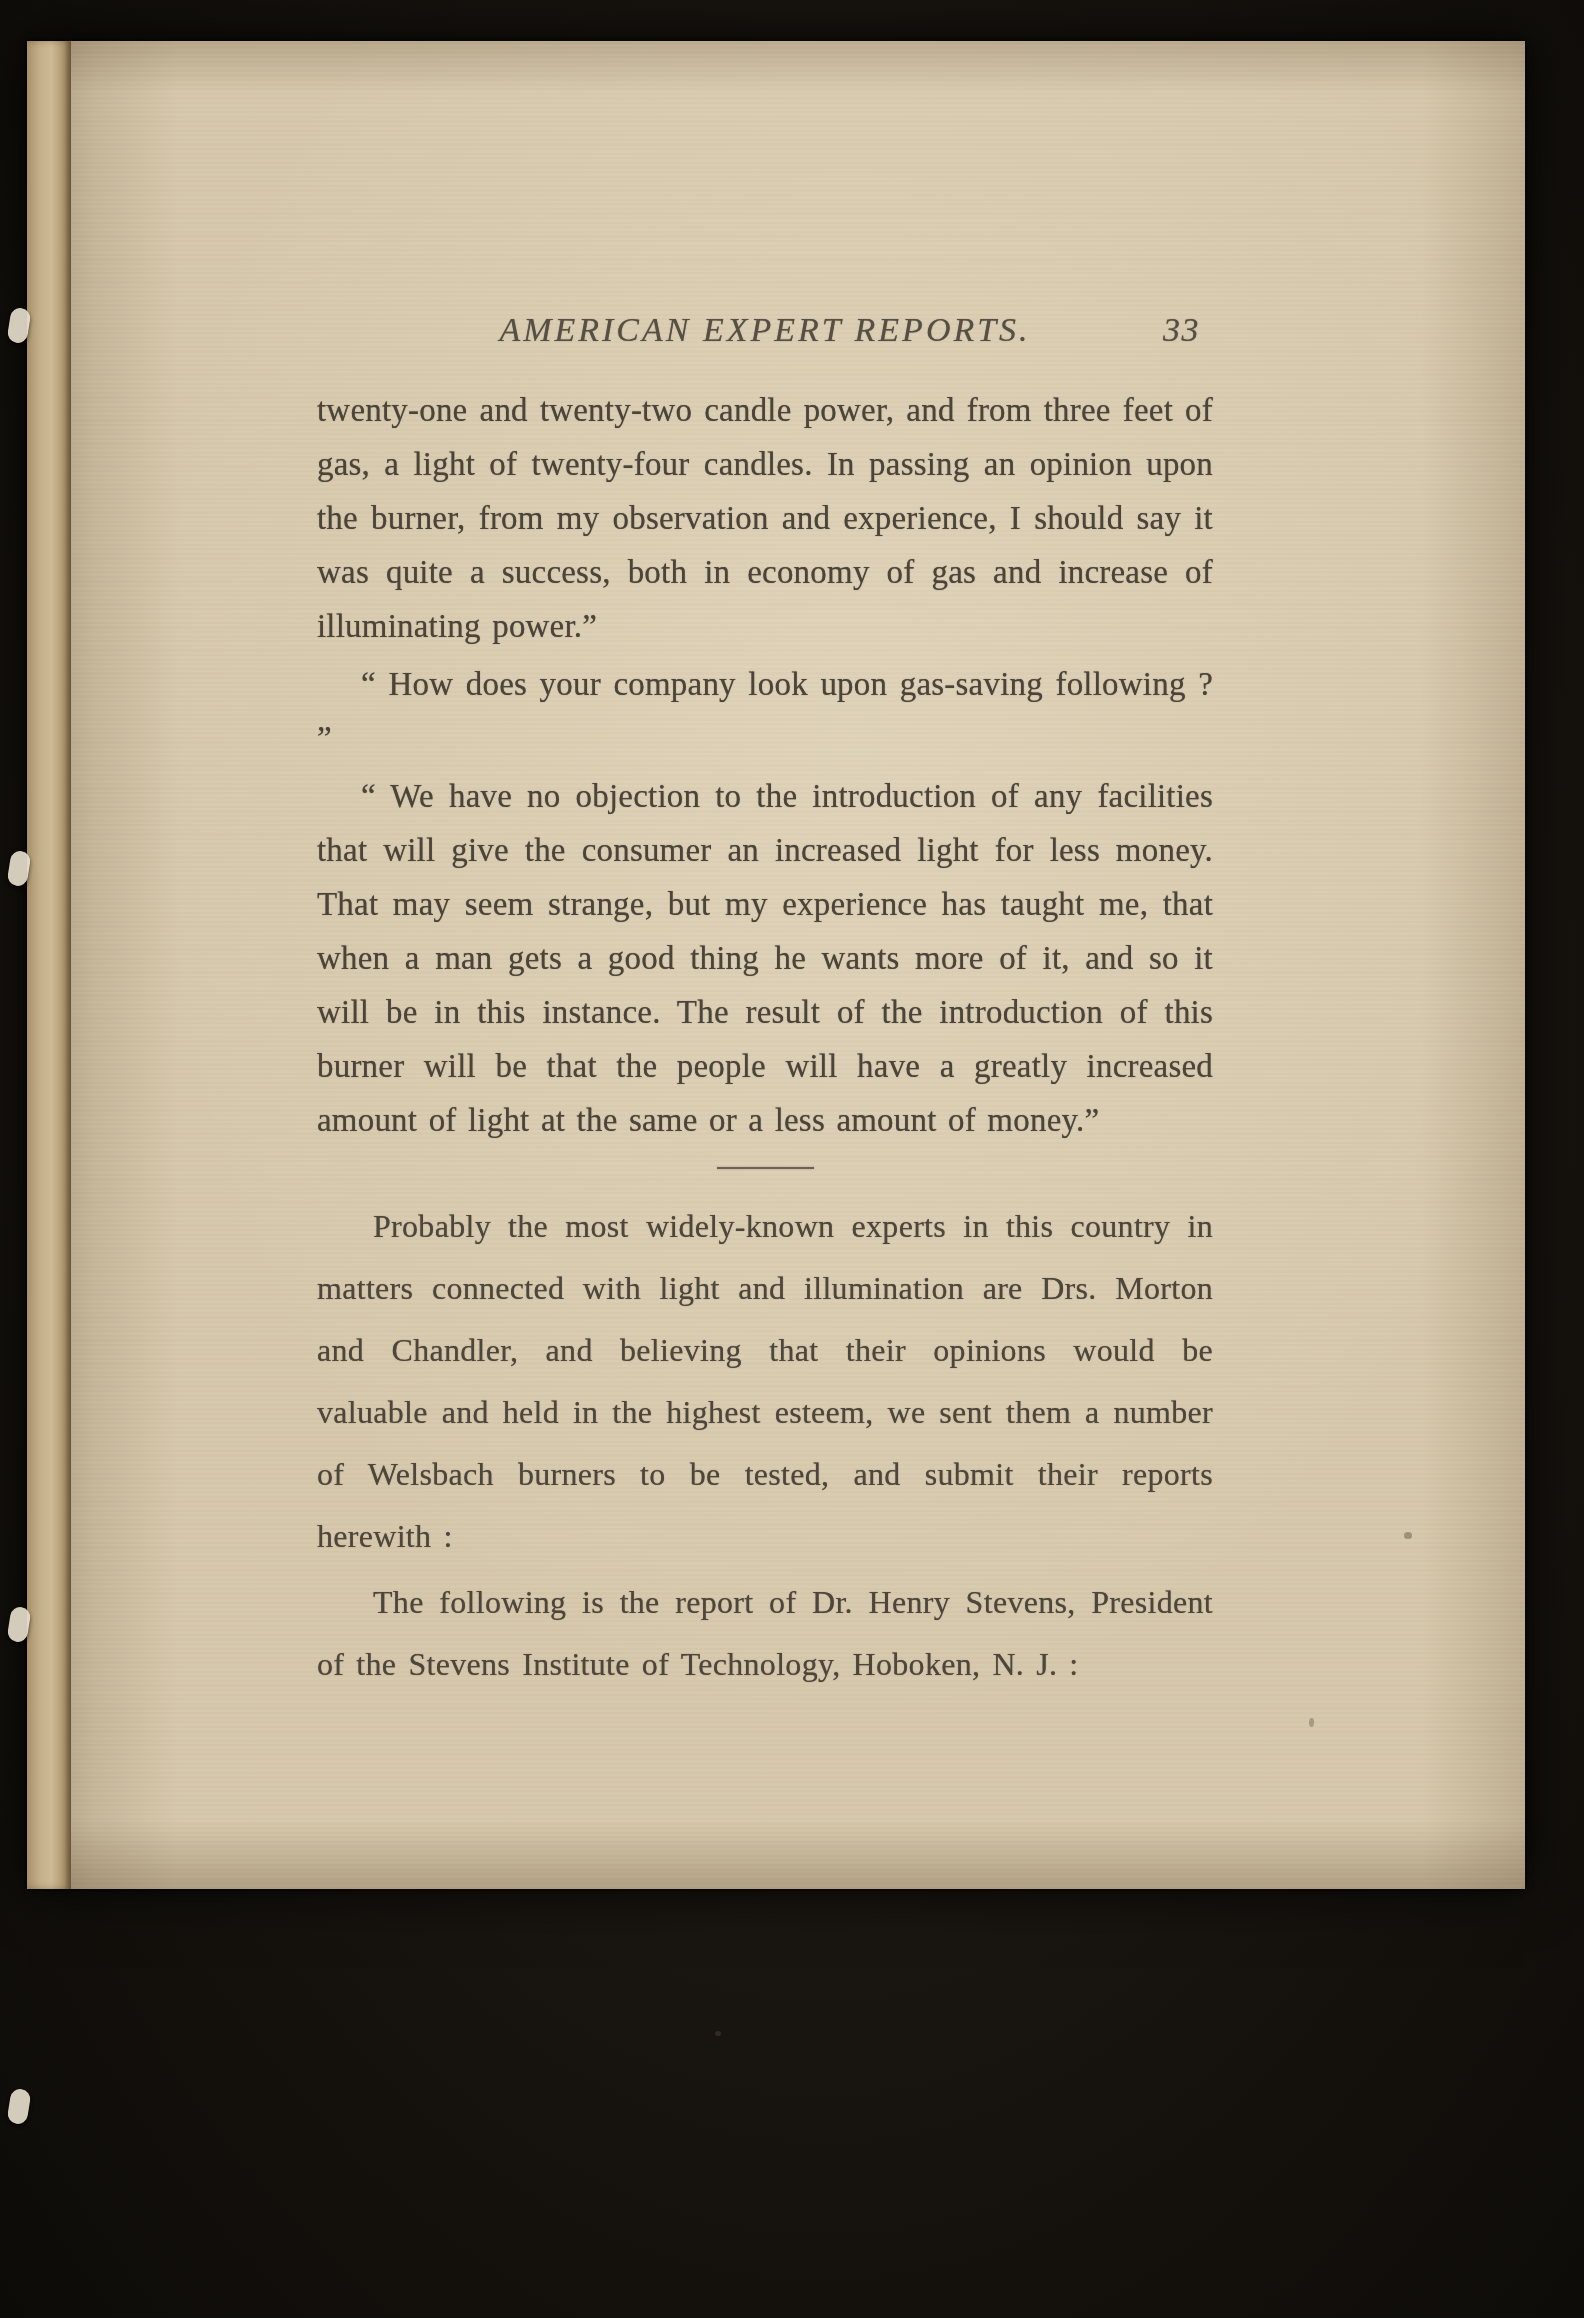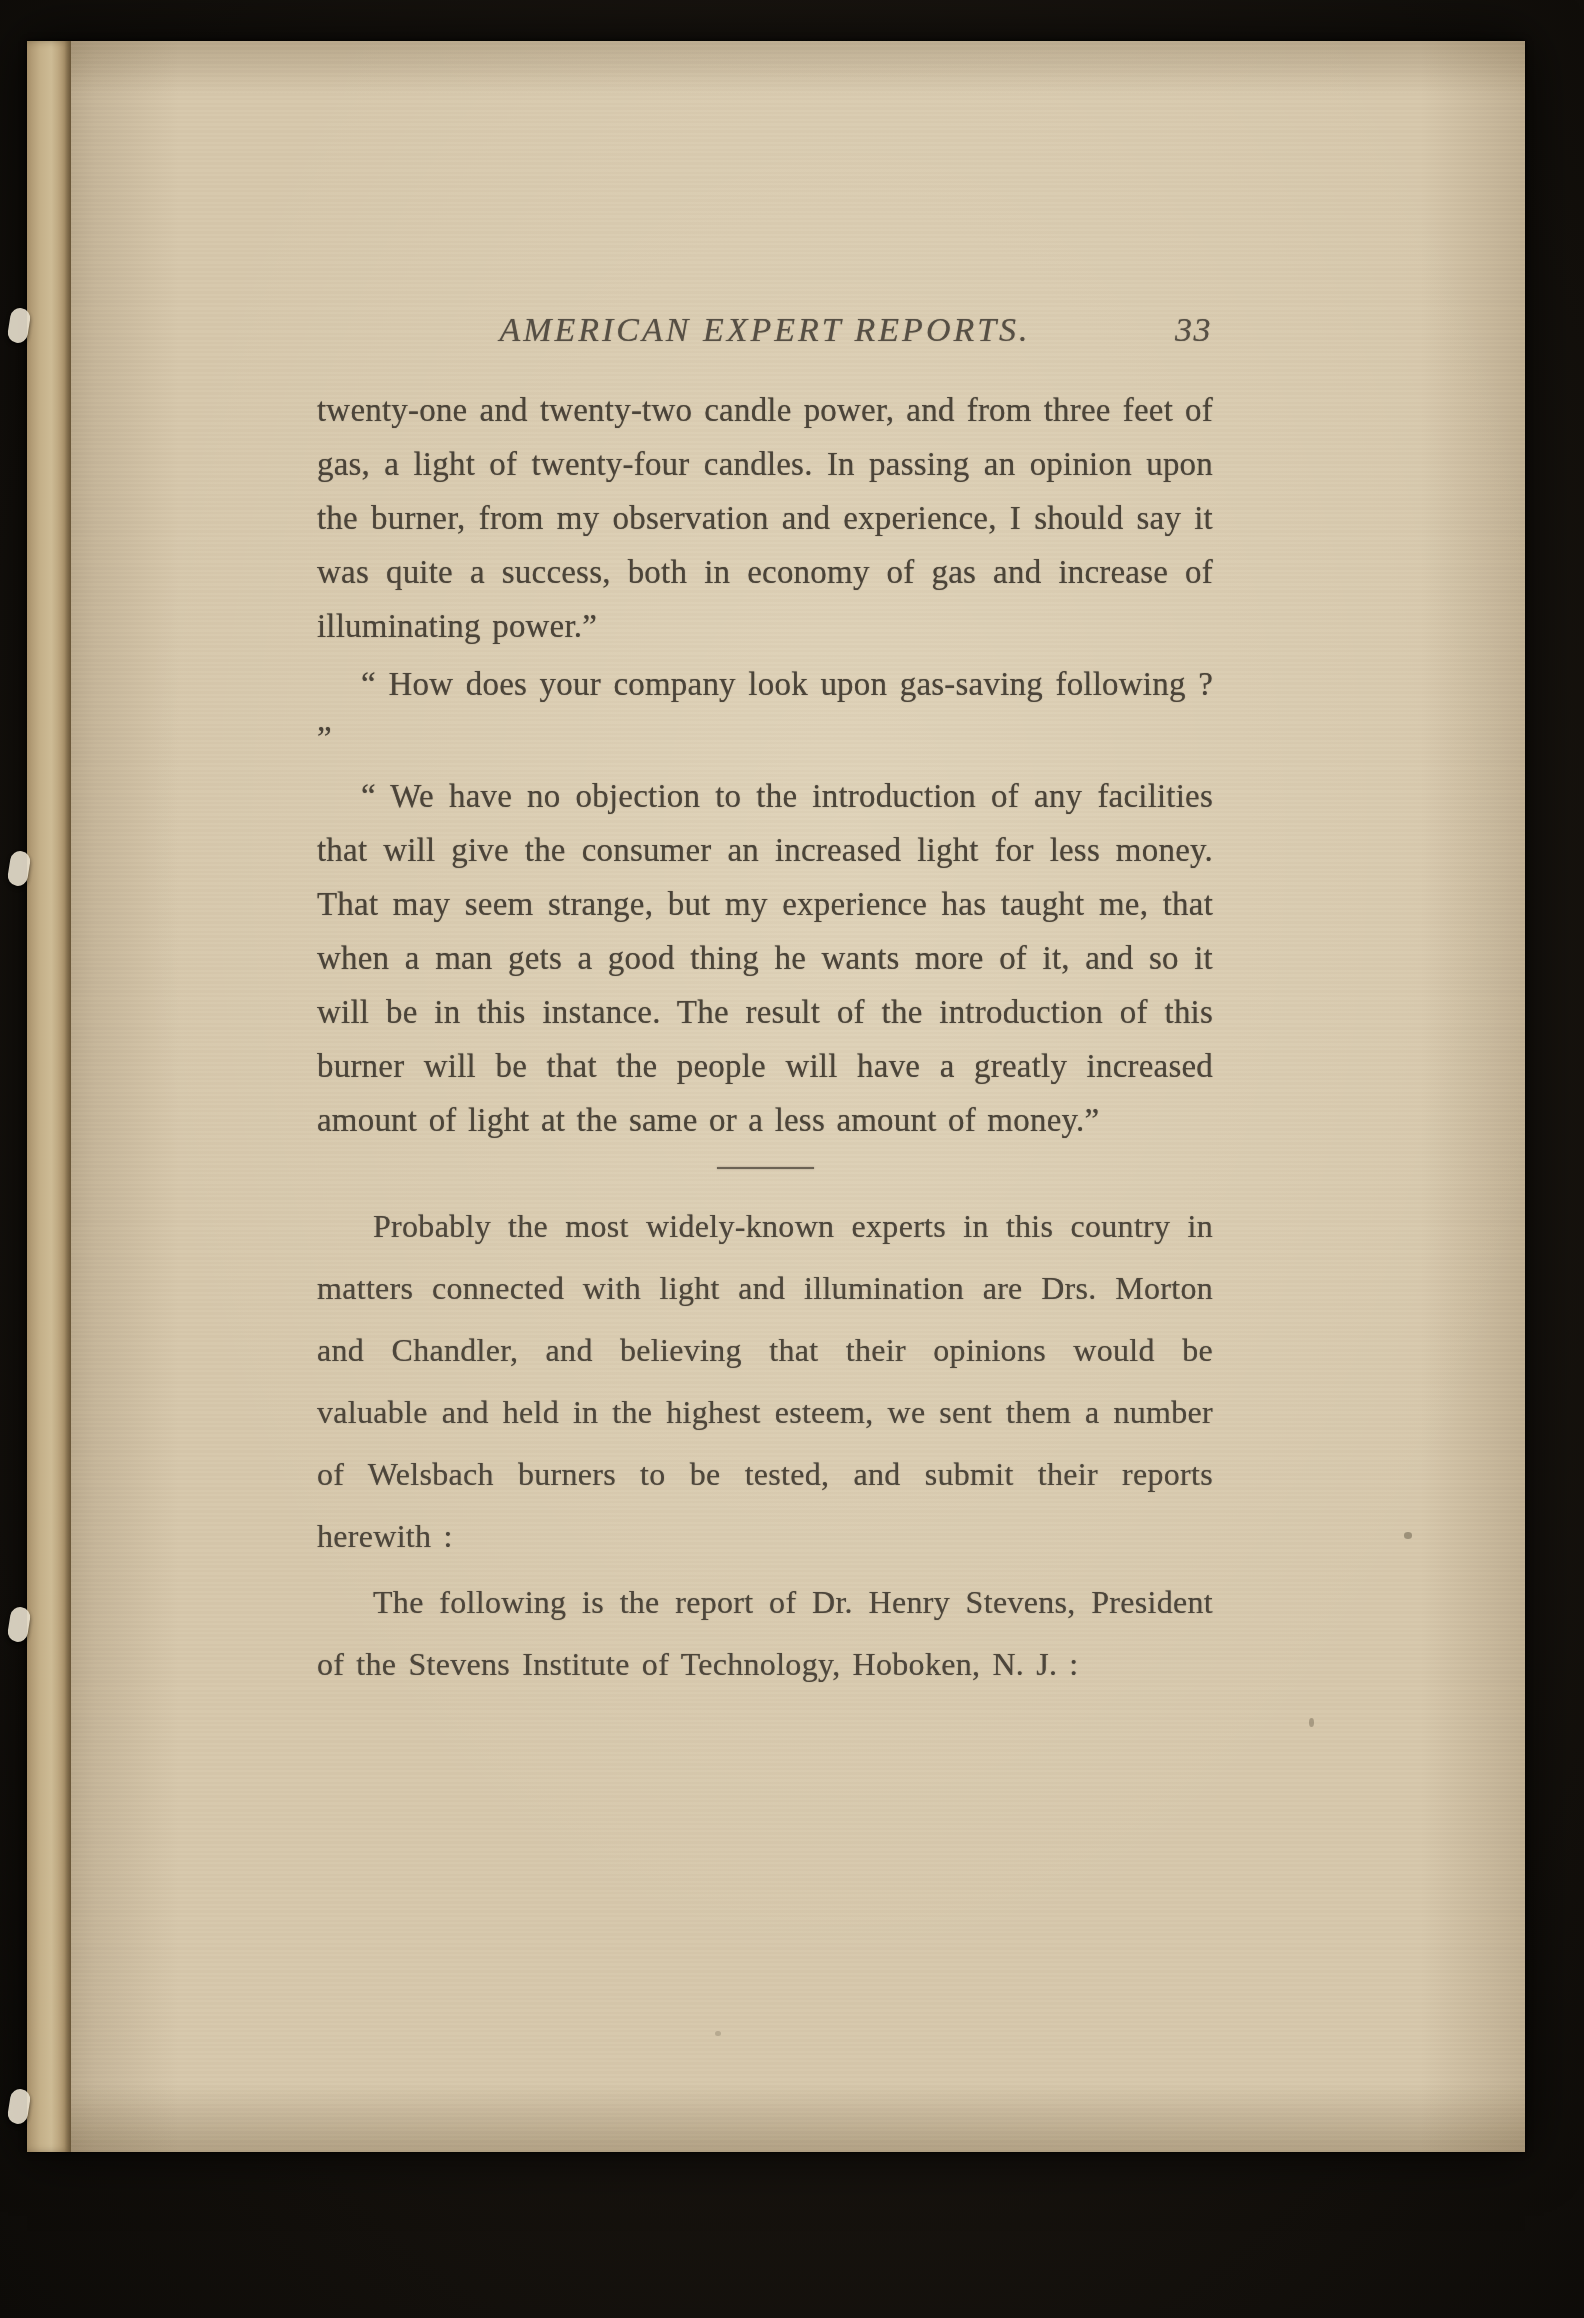--- a/index.html
+++ b/index.html
@@ -19,21 +19,21 @@
     background:
       radial-gradient(ellipse at 52% 45%, #262119 0%, #18140f 55%, #0d0b08 100%);
   }
 
   
   .page {
     position: absolute;
     left: 27px;
     top: 41px;
     width: 1498px;
-    height: 2111px;
+    height: 1848px;
     background-color: #d7c8ac;
     background-image:
       repeating-linear-gradient(0deg, rgba(0,0,0,0.014) 0 2.3px, rgba(255,255,255,0.012) 2.3px 4.6px),
       radial-gradient(ellipse at 55% 38%, rgba(255,250,233,0.22), rgba(0,0,0,0) 62%),
       linear-gradient(90deg, rgba(96,74,44,0.38) 0px, rgba(96,74,44,0.14) 68px, rgba(96,74,44,0) 152px),
       linear-gradient(90deg, rgba(0,0,0,0) 93%, rgba(110,88,56,0.22) 100%),
       linear-gradient(180deg, rgba(104,84,54,0.28) 0px, rgba(104,84,54,0) 53px),
       linear-gradient(0deg, rgba(104,84,54,0.34) 0px, rgba(104,84,54,0) 68px);
     box-shadow:
       0 0 53px rgba(0,0,0,0.8),
@@ -92,21 +92,21 @@
     font-style: italic;
     font-size: 34px;
     line-height: 43px;
     letter-spacing: 3px;
     color: #564f44;
     margin-bottom: 32px;
     text-shadow: 0 0 1.1px rgba(86,79,68,0.65);
   }
   .running-header .pagenum {
     position: absolute;
-    right: 5px;
+    right: 17px;
     top: 0;
     letter-spacing: 1.5px;
     text-align: right;
   }
 
   p.body-par {
     margin: 4px;
     text-align: justify;
     text-shadow: 0 0 1px rgba(75,68,57,0.68);
   }

